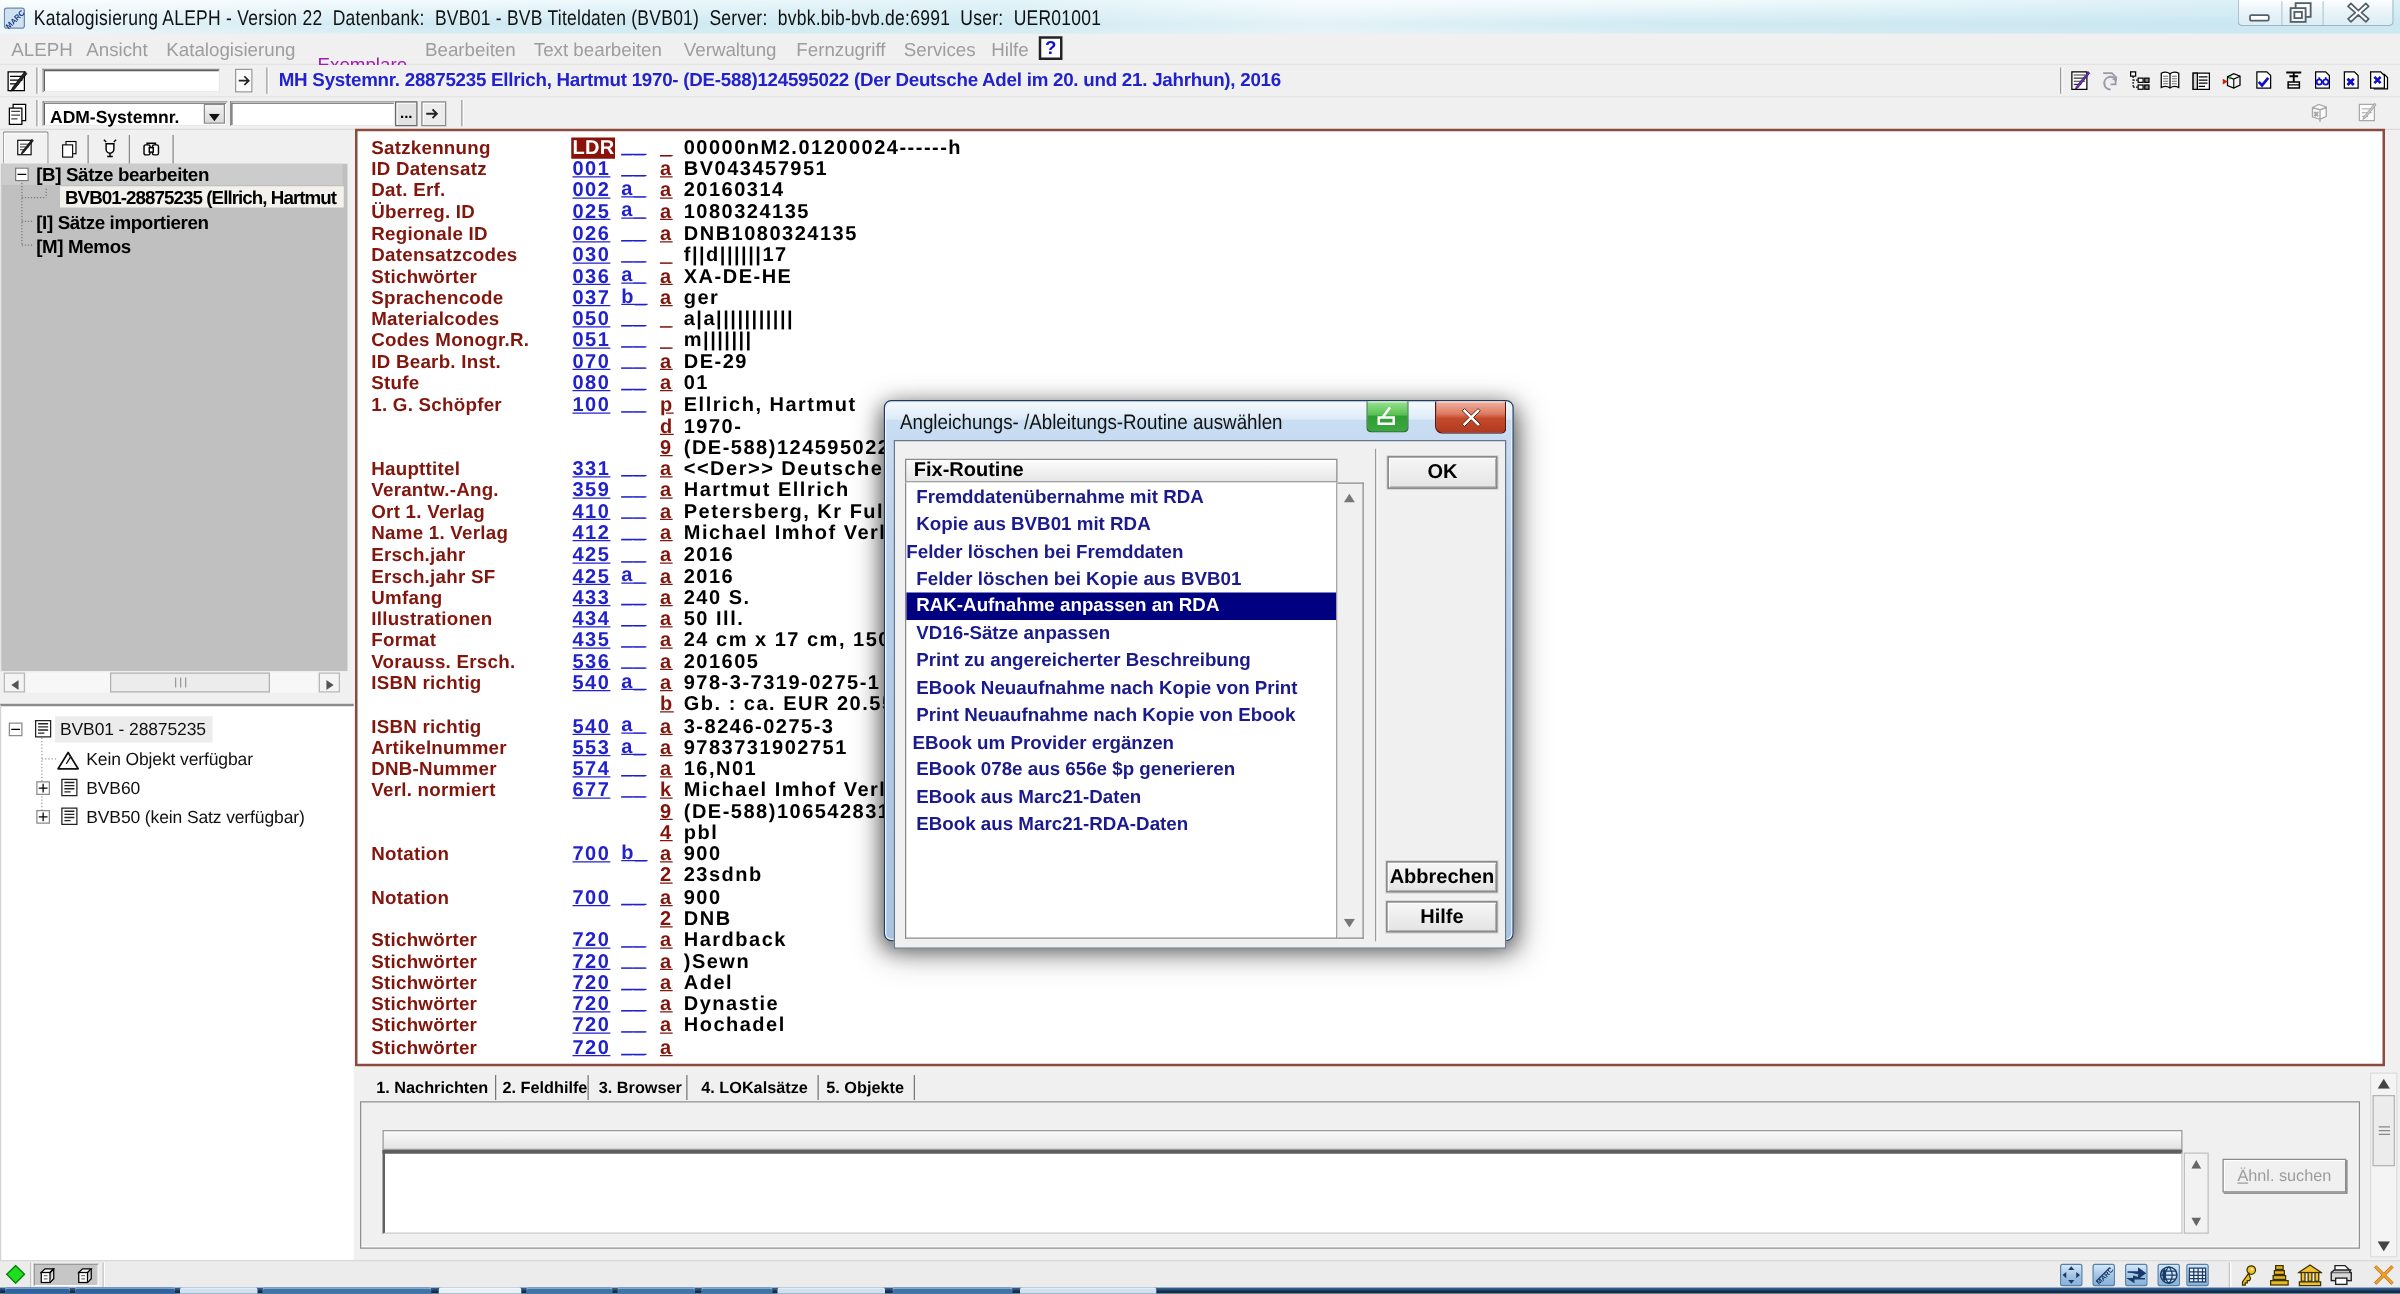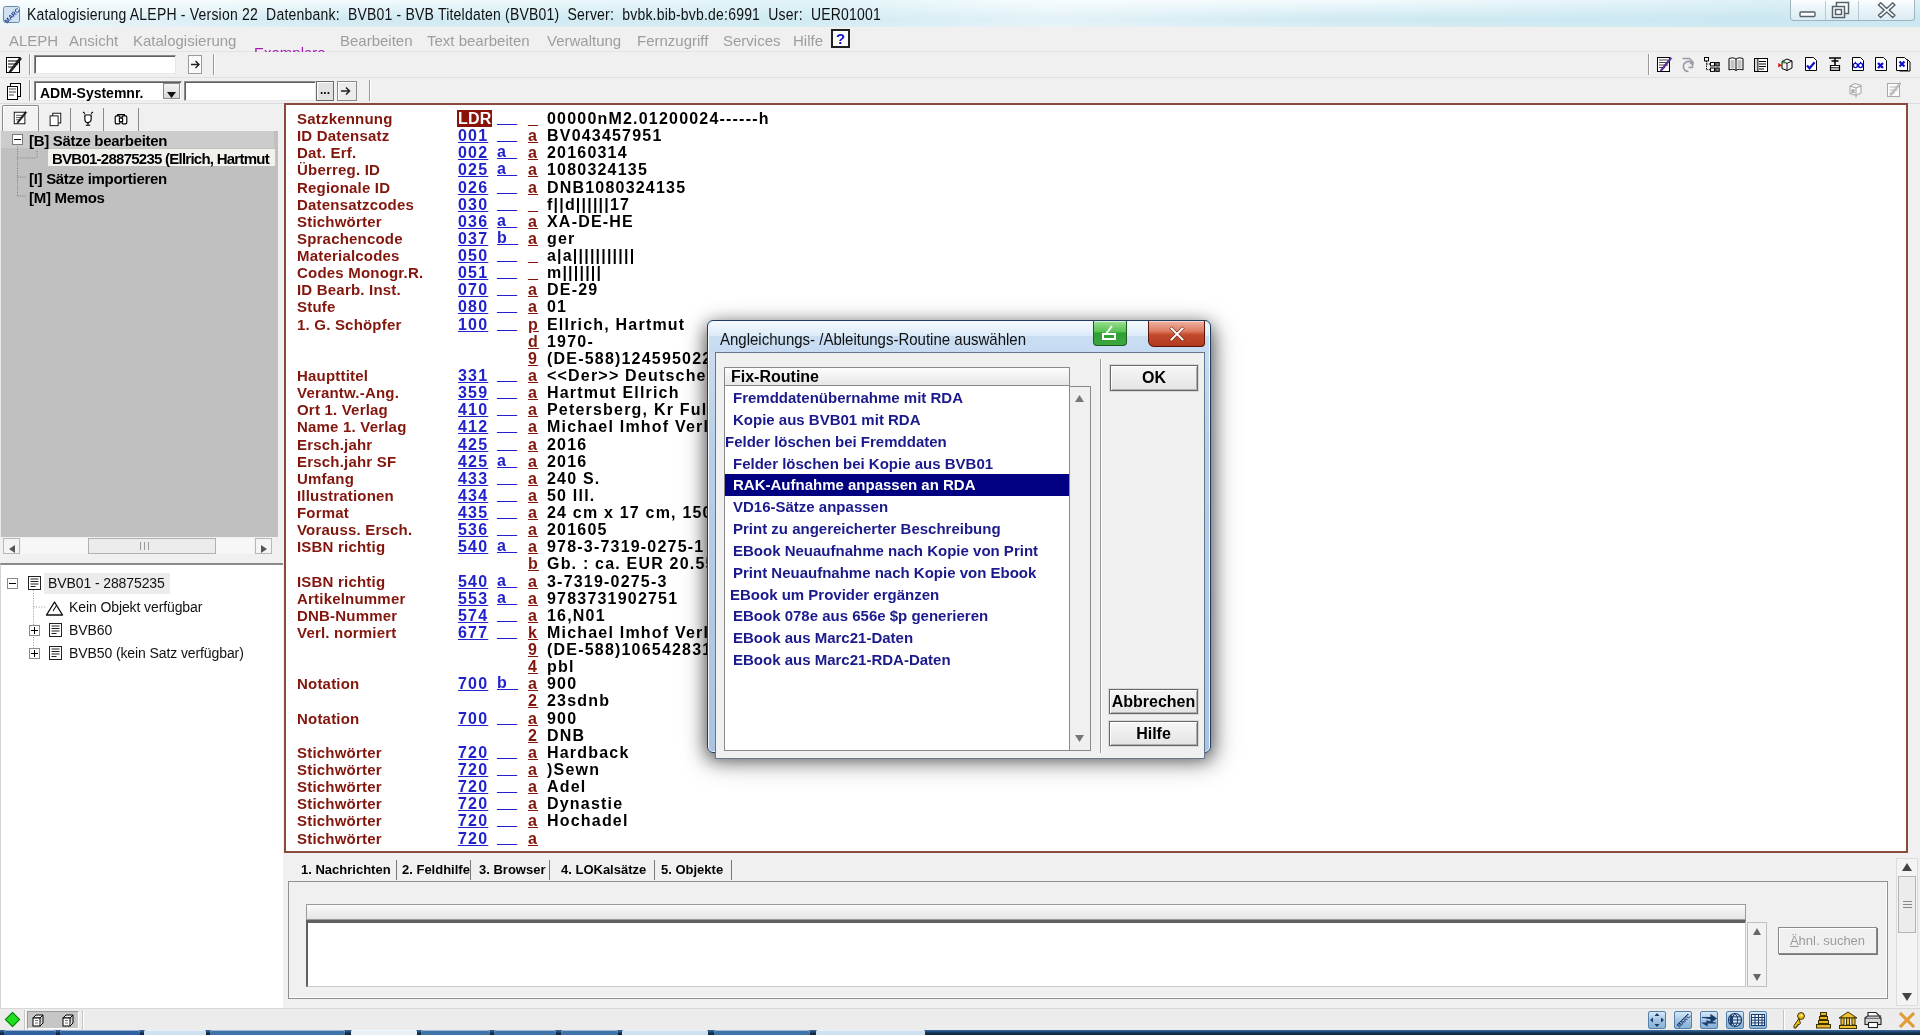--- a/index.html
+++ b/index.html
@@ -52,20 +52,21 @@
   <path d="M16 2 L6 15 l-1.5 3 3-1.5 L17.5 4 Z" fill="#222" stroke="#000" stroke-width=".5"></path>
  </svg>
  <div class="sep" style="left:29px;top:2px;height:21px"></div>
  <div class="ab sunk" style="left:34px;top:3px;width:142px;height:19px"></div>
  <div class="ab" style="left:188px;top:3px;width:14px;height:19px;background:#fbfbfb;border:1px solid #9a9a9a;text-align:center">
    <svg width="11" height="11" style="margin-top:3px">
         <path d="M1 5.5 h7 M5.5 2 l3.5 3.5 -3.5 3.5" stroke="#222" stroke-width="1.4" fill="none"></path>
       </svg>
  </div>
  <div class="sep" style="left:213px;top:2px;height:21px"></div>
+ <div class="ab" style="left:223px;top:4px;font-size:15px;font-weight:bold;color:#2222cc;letter-spacing:-.2px">MH Systemnr. 28875235 Ellrich, Hartmut 1970- (DE-588)124595022 (Der Deutsche Adel im 20. und 21. Jahrhun), 2016</div>
  <div class="sep" style="left:1648px;top:2px;height:21px"></div>
 
  <svg class="ab" style="left:1655px;top:4px" width="18" height="18" viewBox="0 0 18 18">
       <rect x="2.5" y="1.5" width="12" height="14" fill="#fff" stroke="#000"></rect>
       <path d="M4 4h9M4 6.5h9M4 9h9M4 11.5h6" stroke="#333" stroke-width=".9"></path>
       <path d="M15.6 1.3 L6 13.3 l-.7 2 1.9-.9 L16.7 2.5 Z" fill="#6a3aaa" stroke="#2a0a6a" stroke-width=".6"></path>
     </svg>
     <svg class="ab" style="left:1679px;top:4px" width="18" height="18" viewBox="0 0 18 18">
       <path d="M3.5 2.5 h7 l3 3 v6 h-4" fill="#ececec" stroke="#9a9aa8" stroke-width="1.4"></path>
       <path d="M9.5 15.5 a5 5 0 1 1 4.5-7" fill="none" stroke="#9a9aa8" stroke-width="1.6"></path>
@@ -378,21 +379,21 @@
     <div class="ab marcT" style="top:433.2px;left:172px">540</div>
     <div class="ab marcI" style="top:433.2px">a_</div>
     <div class="ab marcS" style="top:433.2px">a</div>
     <div class="ab marcV" style="top:433.2px">978-3-7319-0275-1</div>
     <div class="ab marcS" style="top:450.4px">b</div>
     <div class="ab marcV" style="top:450.4px">Gb. : ca. EUR 20.55</div>
     <div class="ab marcL" style="top:467.5px">ISBN richtig</div>
     <div class="ab marcT" style="top:467.5px;left:172px">540</div>
     <div class="ab marcI" style="top:467.5px">a_</div>
     <div class="ab marcS" style="top:467.5px">a</div>
-    <div class="ab marcV" style="top:467.5px">3-7319-0275-3</div>
+    <div class="ab marcV" style="top:467.5px">3-8246-0275-3</div>
     <div class="ab marcL" style="top:484.6px">Artikelnummer</div>
     <div class="ab marcT" style="top:484.6px;left:172px">553</div>
     <div class="ab marcI" style="top:484.6px">a_</div>
     <div class="ab marcS" style="top:484.6px">a</div>
     <div class="ab marcV" style="top:484.6px">9783731902751</div>
     <div class="ab marcL" style="top:501.8px">DNB-Nummer</div>
     <div class="ab marcT" style="top:501.8px;left:172px">574</div>
     <div class="ab marcI" style="top:501.8px">__</div>
     <div class="ab marcS" style="top:501.8px">a</div>
     <div class="ab marcV" style="top:501.8px">16,N01</div>

